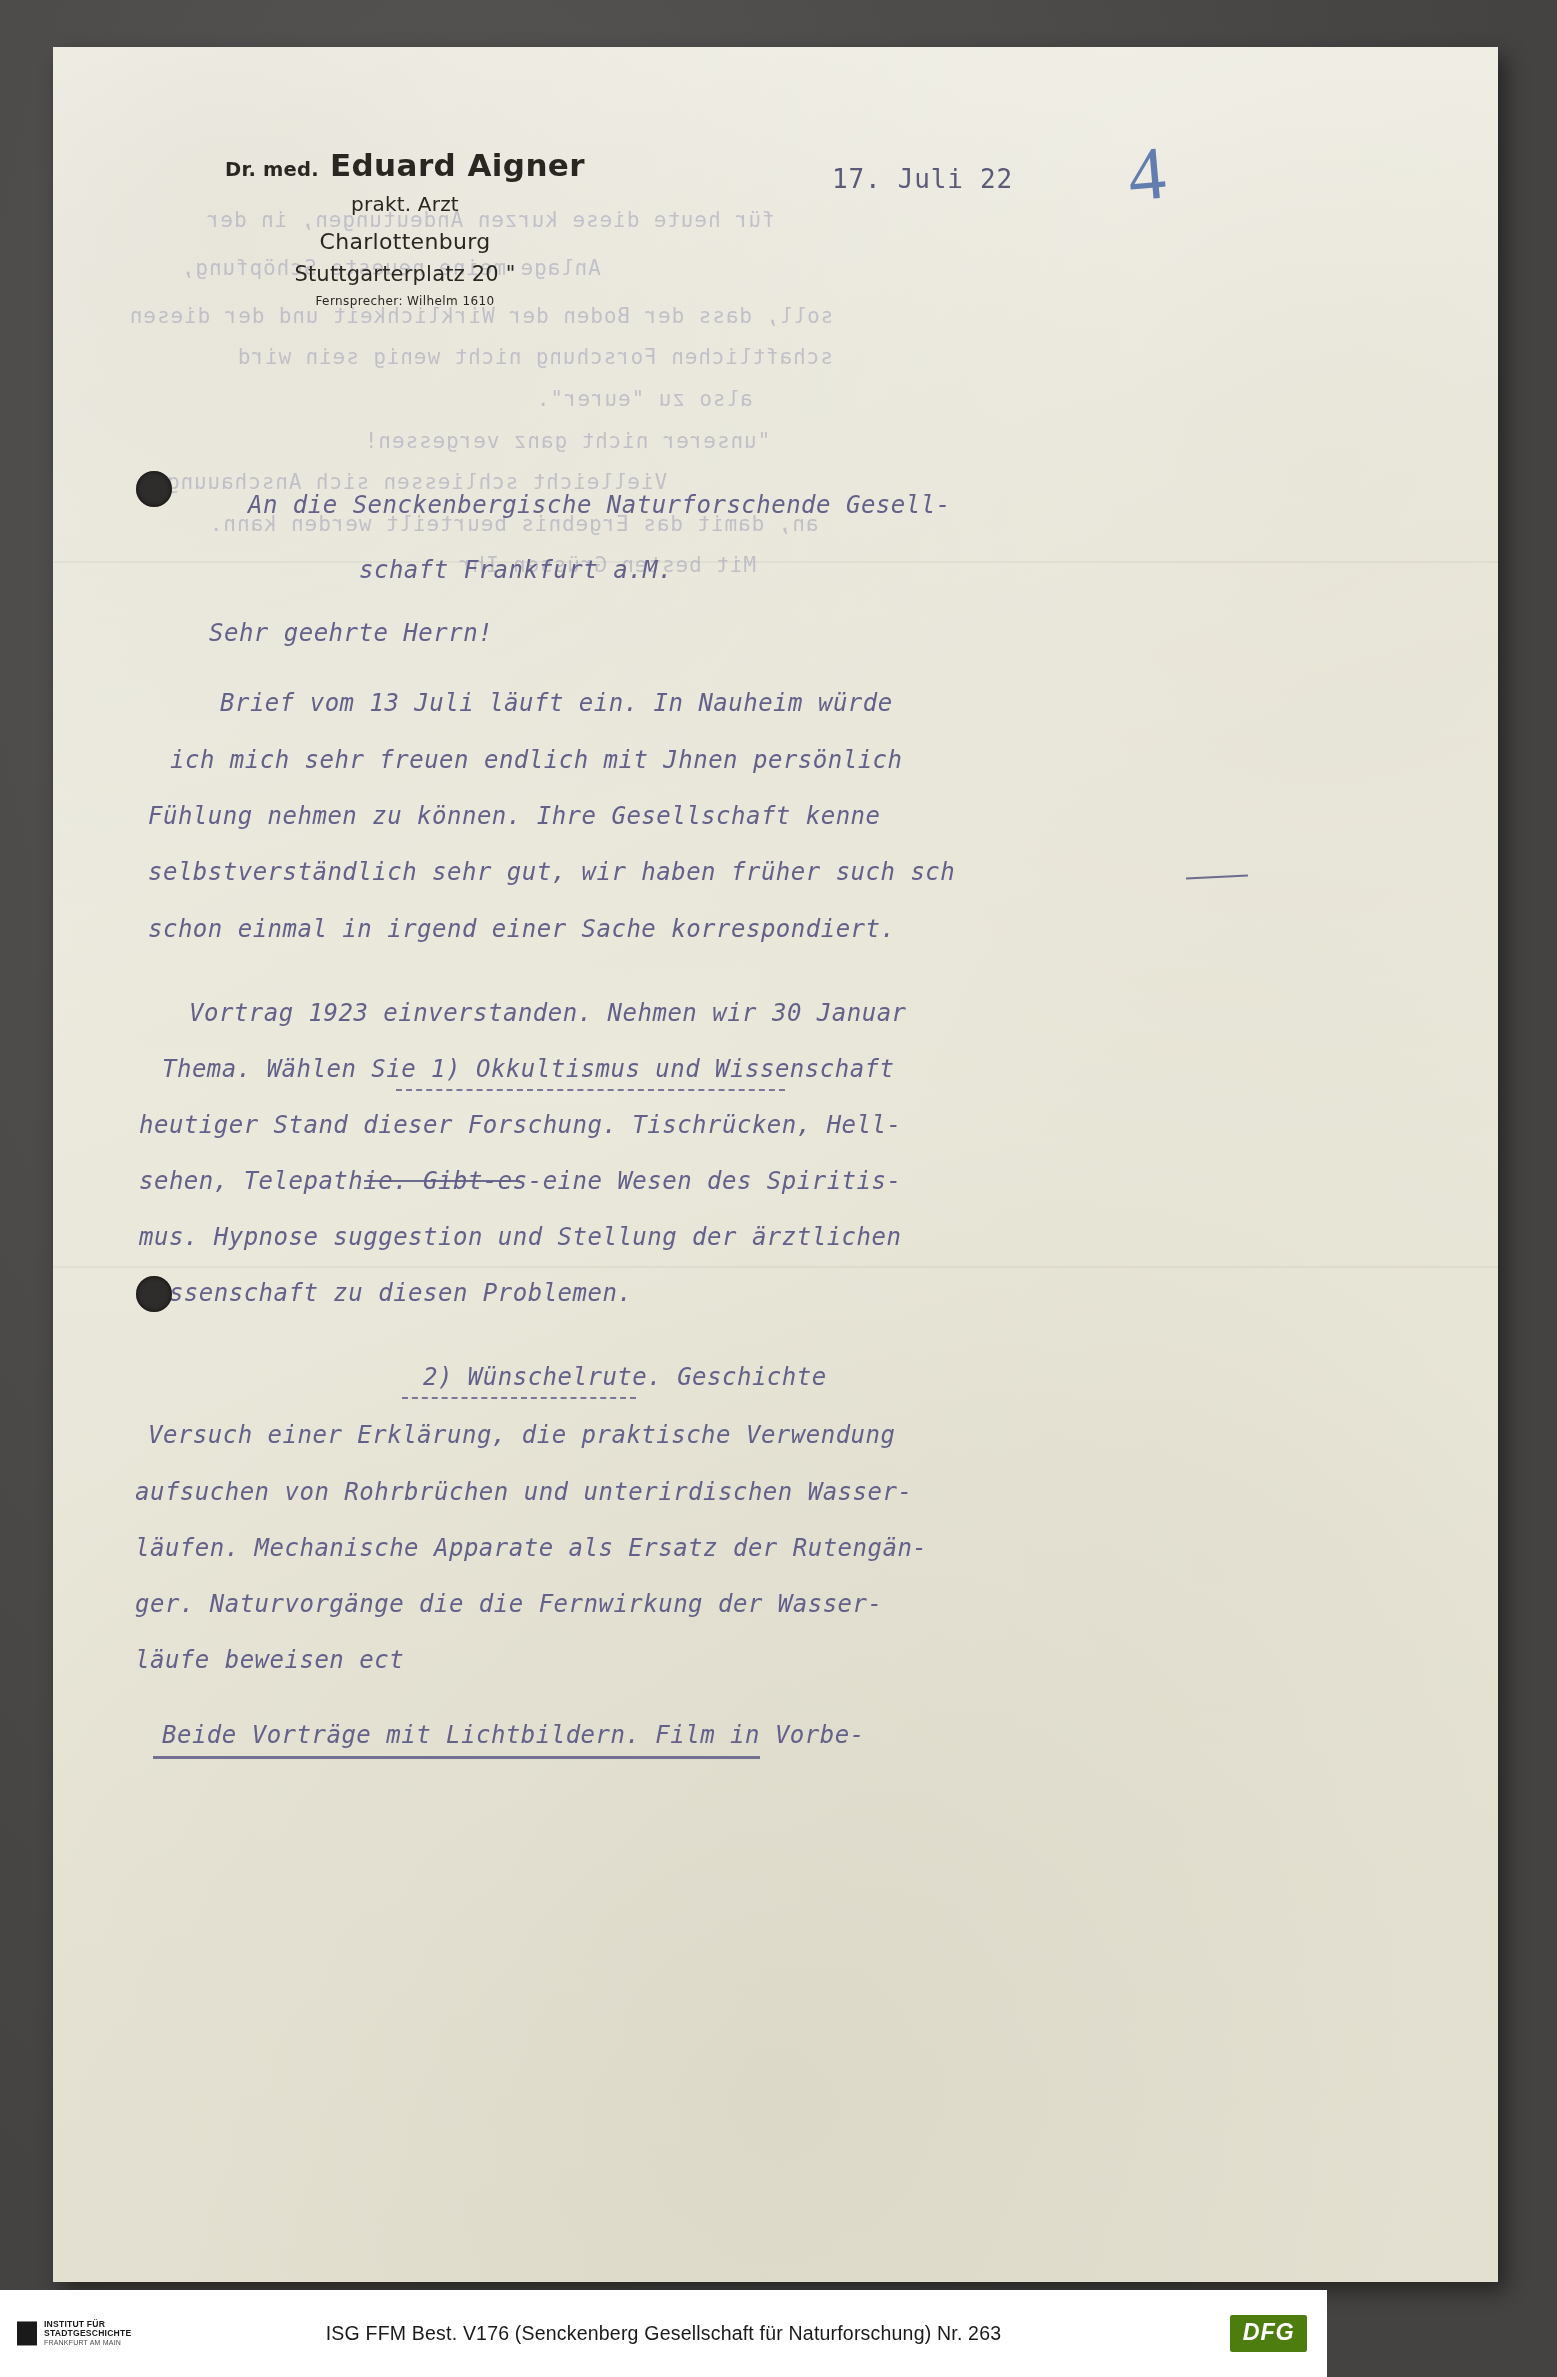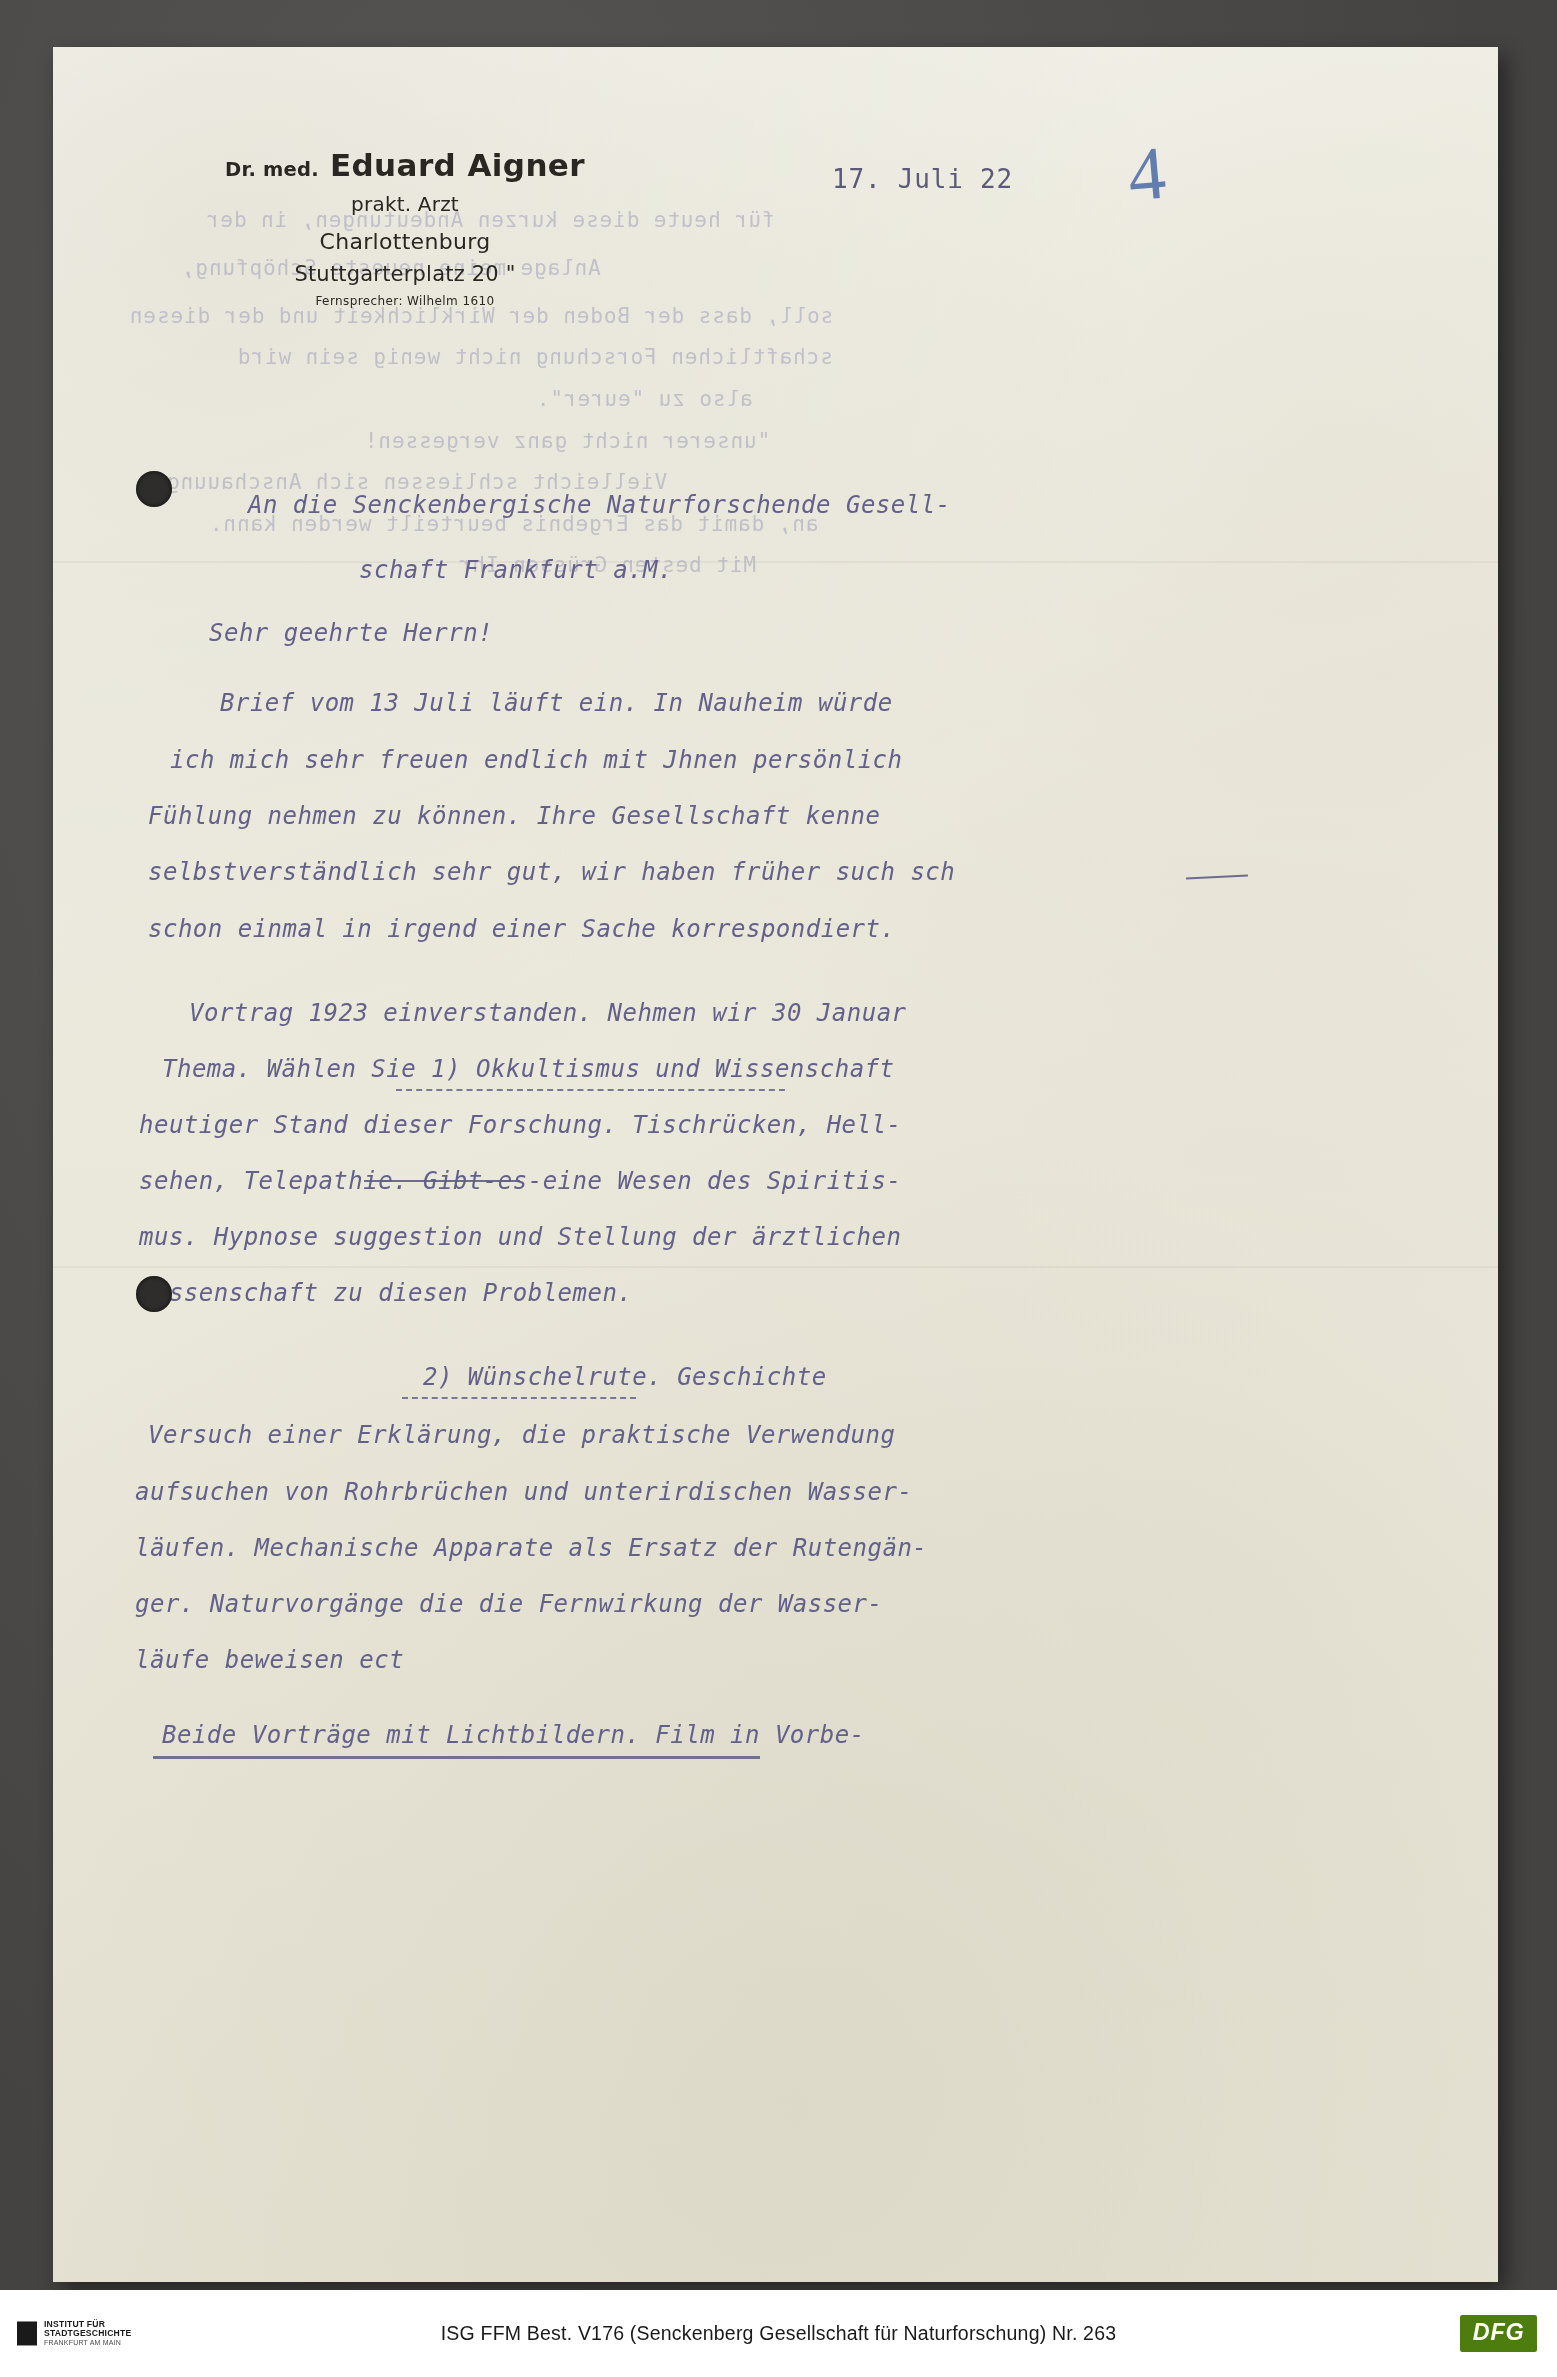--- a/index.html
+++ b/index.html
@@ -30,21 +30,21 @@
     background:
       radial-gradient(ellipse at 30% 20%, rgba(255,255,255,0.05), rgba(0,0,0,0.12) 70%);
     pointer-events: none;
   }
 
   
   #footer-bar {
     position: absolute;
     left: 0;
     bottom: 0;
-    width: 1557px;
+    width: 1327px;
     height: 87px;
     background: #ffffff;
     display: flex;
     align-items: center;
     justify-content: center;
   }
   #footer-caption {
     font-size: 19.5px;
     color: #1a1a1a;
     letter-spacing: 0.2px;

